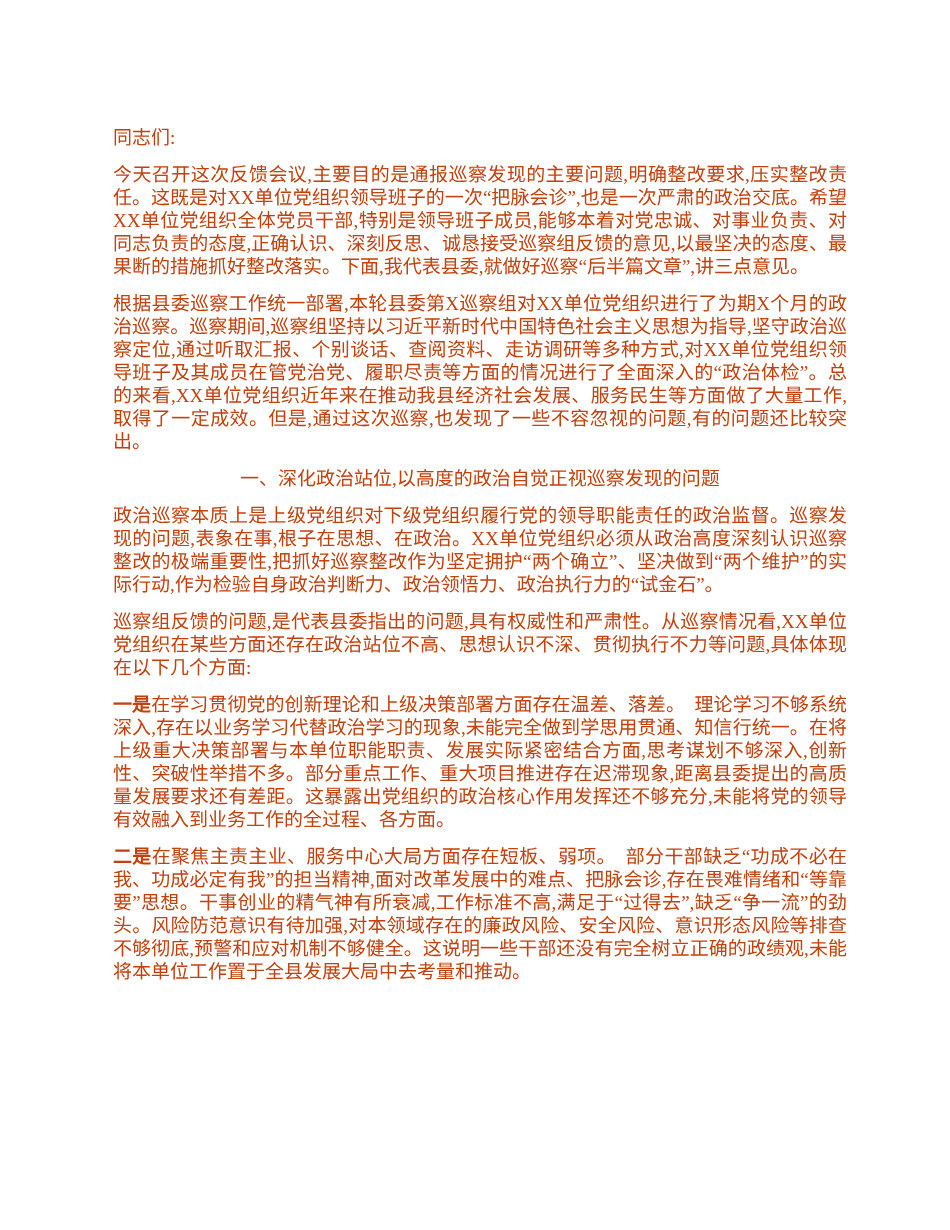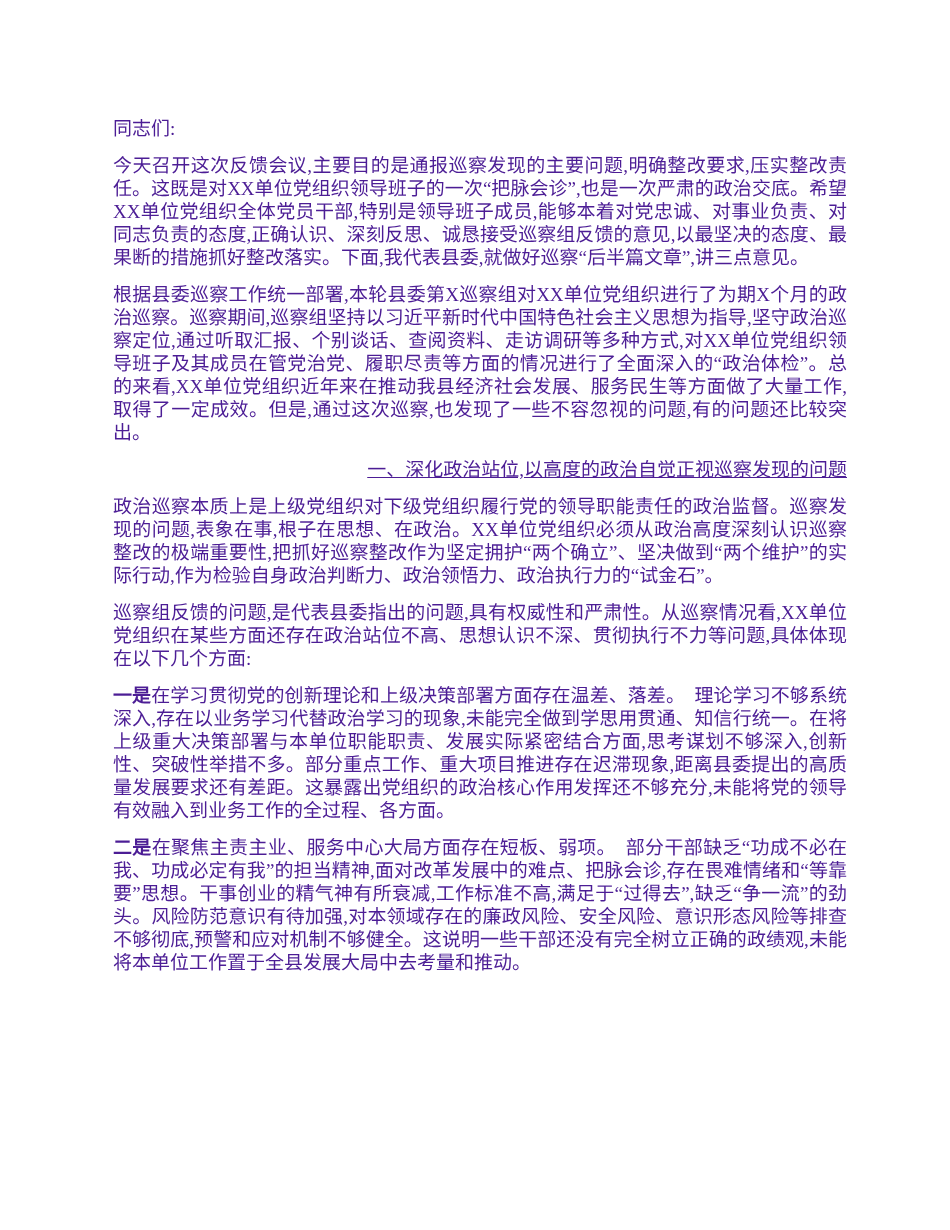--- a/index.html
+++ b/index.html
@@ -10,39 +10,38 @@
   body {
     width: 950px;
     height: 1230px;
     position: relative;
     overflow: hidden;
     font-family: "Liberation Serif", "DejaVu Serif", serif;
   }
   .doc {
     position: absolute;
     left: 113px;
-    top: 117px;
+    top: 126px;
     width: 734px;
-    color: #4c1d95;
+    color: #c2410c;
   }
   .para {
     margin: 0 0 14px 0;
     font-size: 19px;
     line-height: 23px;
     text-align: justify;
     text-justify: inter-ideograph;
     letter-spacing: 0;
     word-break: break-all;
   }
   .para.salutation {
     text-align: left;
   }
   .para.heading {
-    text-align: right;
-    text-decoration: underline;
+    text-align: center;
   }
   .lead {
     font-weight: bold;
   }
 </style>
 </head>
 <body>
 
 <div class="doc">
 

